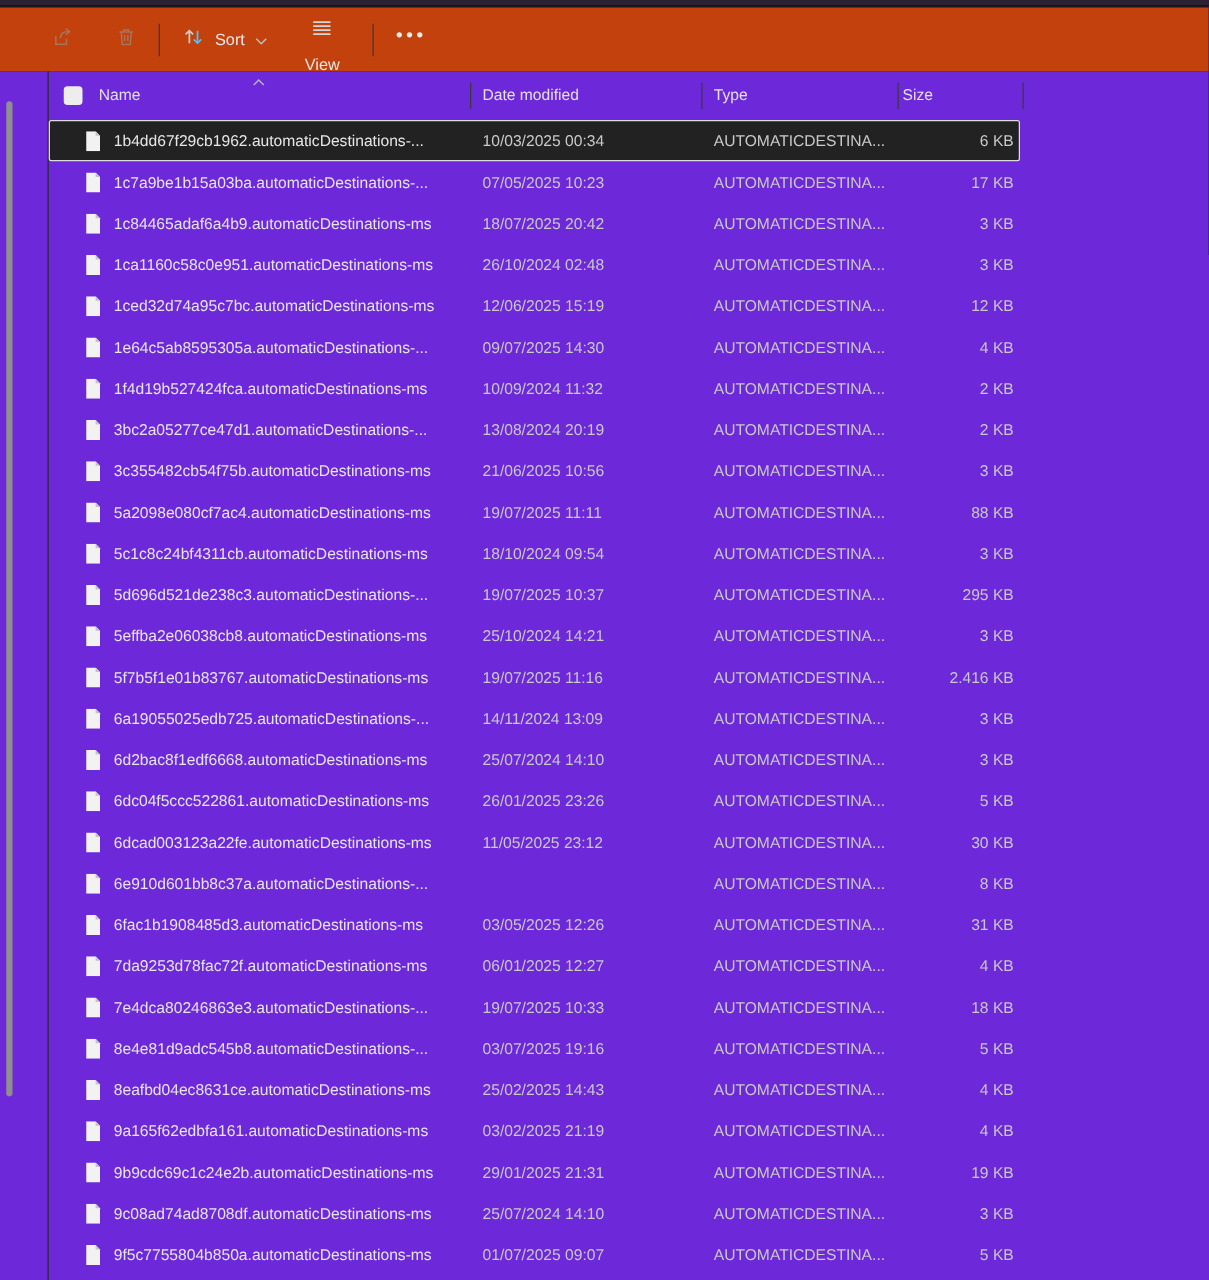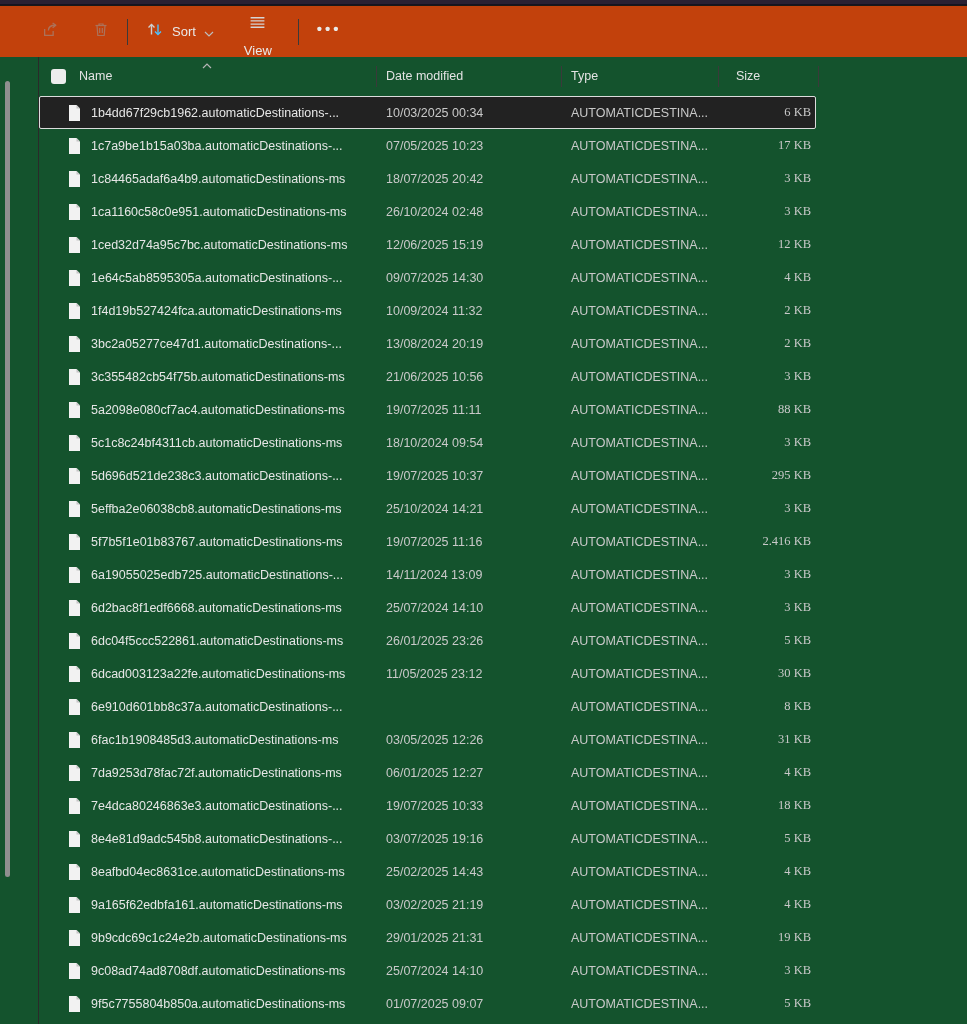--- a/index.html
+++ b/index.html
@@ -26,21 +26,21 @@
     padding:0 10px; border-radius:4px; cursor:default;
   }
   .tb-btn .lbl { font-size:13px; color:#e9e9e9; }
   .tb-btn.disabled svg { opacity:.55; }
   .tb-sep { width:1px; height:26px; background:#3a3a3a; margin:0 8px; }
   .icon-share { margin-left:32px; }
   .dots { color:#eaeaea; font-size:15px; letter-spacing:3px; font-weight:bold; padding-bottom:6px; }
   
   .content {
     position:absolute; top:57px; left:0; width:967px; height:967px;
-    background:#14532d;
+    background:#6d28d9;
   }
   .v-scrollbar-track {
     position:absolute; left:5px; top:10px; width:6px; height:940px;
   }
   .v-scrollbar-thumb {
     position:absolute; left:0; top:14px; width:5px; height:796px;
     background:#8f8f8f; border-radius:3px;
   }
   .list-pane {
     position:absolute; left:38px; top:0; width:929px; height:967px;
@@ -48,42 +48,42 @@
   }
   
   .col-header {
     position:relative; height:38px; width:100%;
     font-size:12.5px; color:#e3e3e3;
   }
   .hdr-cell { position:absolute; top:0; height:38px; display:flex; align-items:center; }
   .hdr-name  { left:0;    width:337px; padding-left:12px; gap:13px; }
   .hdr-date  { left:337px; width:185px; padding-left:10px; }
   .hdr-type  { left:522px; width:157px; padding-left:10px; }
-  .hdr-size  { left:679px; width:100px; padding-left:18px; }
+  .hdr-size  { left:679px; width:100px; padding-left:4px; }
   .hdr-sep { position:absolute; top:9px; width:1px; height:21px; background:#3a3a3a; }
   .sep-1 { left:337px; } .sep-2 { left:522px; } .sep-3 { left:679px; } .sep-4 { left:779px; }
   .select-all {
     width:15px; height:15px; border-radius:3px; background:#ededed;
     flex:0 0 auto;
   }
   .sort-caret {
     position:absolute; left:163px; top:1px; color:#b5b5b5;
   }
   
   .rows { position:absolute; top:39px; left:0; width:929px; }
   .file-row {
     position:relative; width:777px; height:33px;
     border:1px solid transparent; border-radius:2px;
   }
   .file-row.selected { border-color:#dcdcdc; background:#222222; }
   .cell { position:absolute; top:0; height:100%; display:flex; align-items:center; font-size:12.5px; }
   .c-name { left:0; width:337px; padding-left:28px; gap:10px; color:#e6e6e6; white-space:nowrap; overflow:hidden; }
   .c-date { left:337px; width:185px; padding-left:9px; color:#c9c9c9; }
   .c-type { left:522px; width:157px; padding-left:9px; color:#c9c9c9; }
-  .c-size { left:679px; width:98px; justify-content:flex-end; padding-right:6px; color:#c9c9c9;font-family:Liberation Serif, serif; }
+  .c-size { left:679px; width:98px; justify-content:flex-end; padding-right:6px; color:#c9c9c9; }
   .file-ic { flex:0 0 auto; display:flex; }
 </style>
 </head>
 <body>
 
 <div class="title-strip"></div>
 
 <div class="toolbar">
   <div class="tb-btn disabled icon-share">
     <span>

